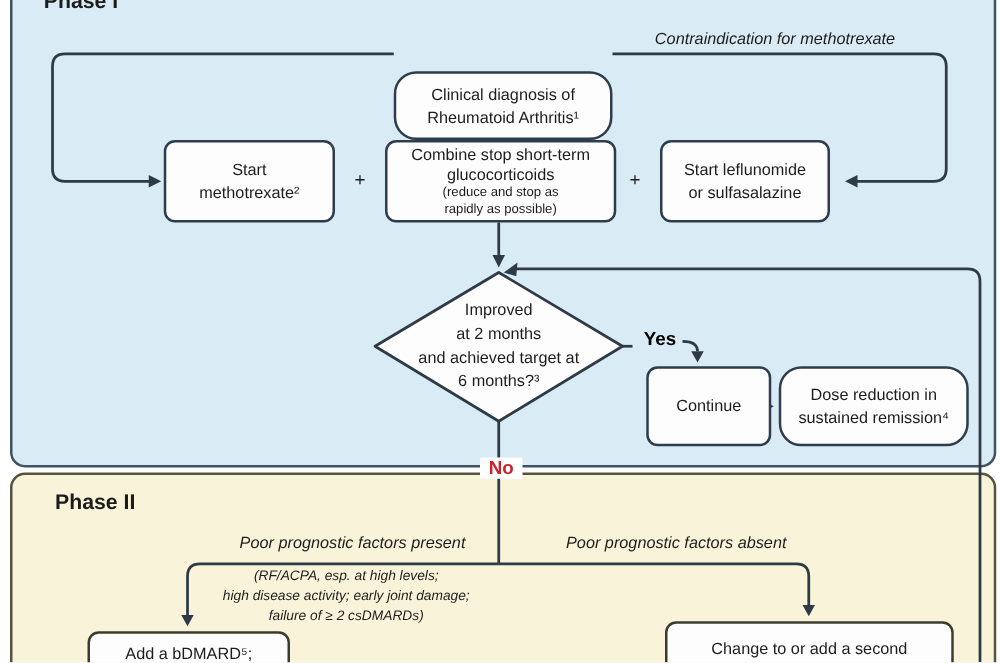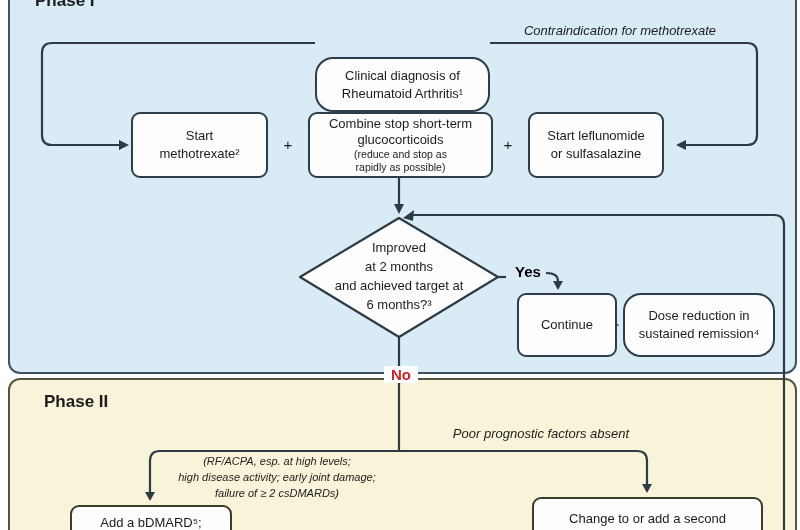--- a/index.html
+++ b/index.html
@@ -70,20 +70,21 @@
       <polygon points="619,325 610,320 610,330"></polygon>
       <polygon points="150,501 145,492 155,492"></polygon>
       <polygon points="647,493 642,484 652,484"></polygon>
     </g>
   </svg>
 
   <div class="lbl phase" style="left:35px;top:-9px;">Phase I</div>
   <div class="lbl phase" style="left:44px;top:392px;">Phase II</div>
 
   <div class="lbl italic" style="left:500px;top:23px;width:240px;">Contraindication for methotrexate</div>
+  <div class="lbl italic" style="left:162px;top:426px;width:240px;">Poor prognostic factors present</div>
   <div class="lbl italic" style="left:421px;top:426px;width:240px;">Poor prognostic factors absent</div>
   <div class="lbl note" style="left:137px;top:453px;width:280px;">(RF/ACPA, esp. at high levels;
 high disease activity; early joint damage;
 failure of ≥ 2 csDMARDs)</div>
 
   <div class="lbl yesno" style="left: 508px; top: 263px; width: 40px; color: #000000;">Yes</div>
   <div class="lbl yesno no-lbl" style="left: 384px; top: 366px; width: 30px; color: rgb(201, 37, 43);">No</div>
 
   <div class="node" style="left:315px;top:15px;width:175px;height:55px;border-radius:18px;margin-top:42px;">
     <span>Clinical diagnosis of

